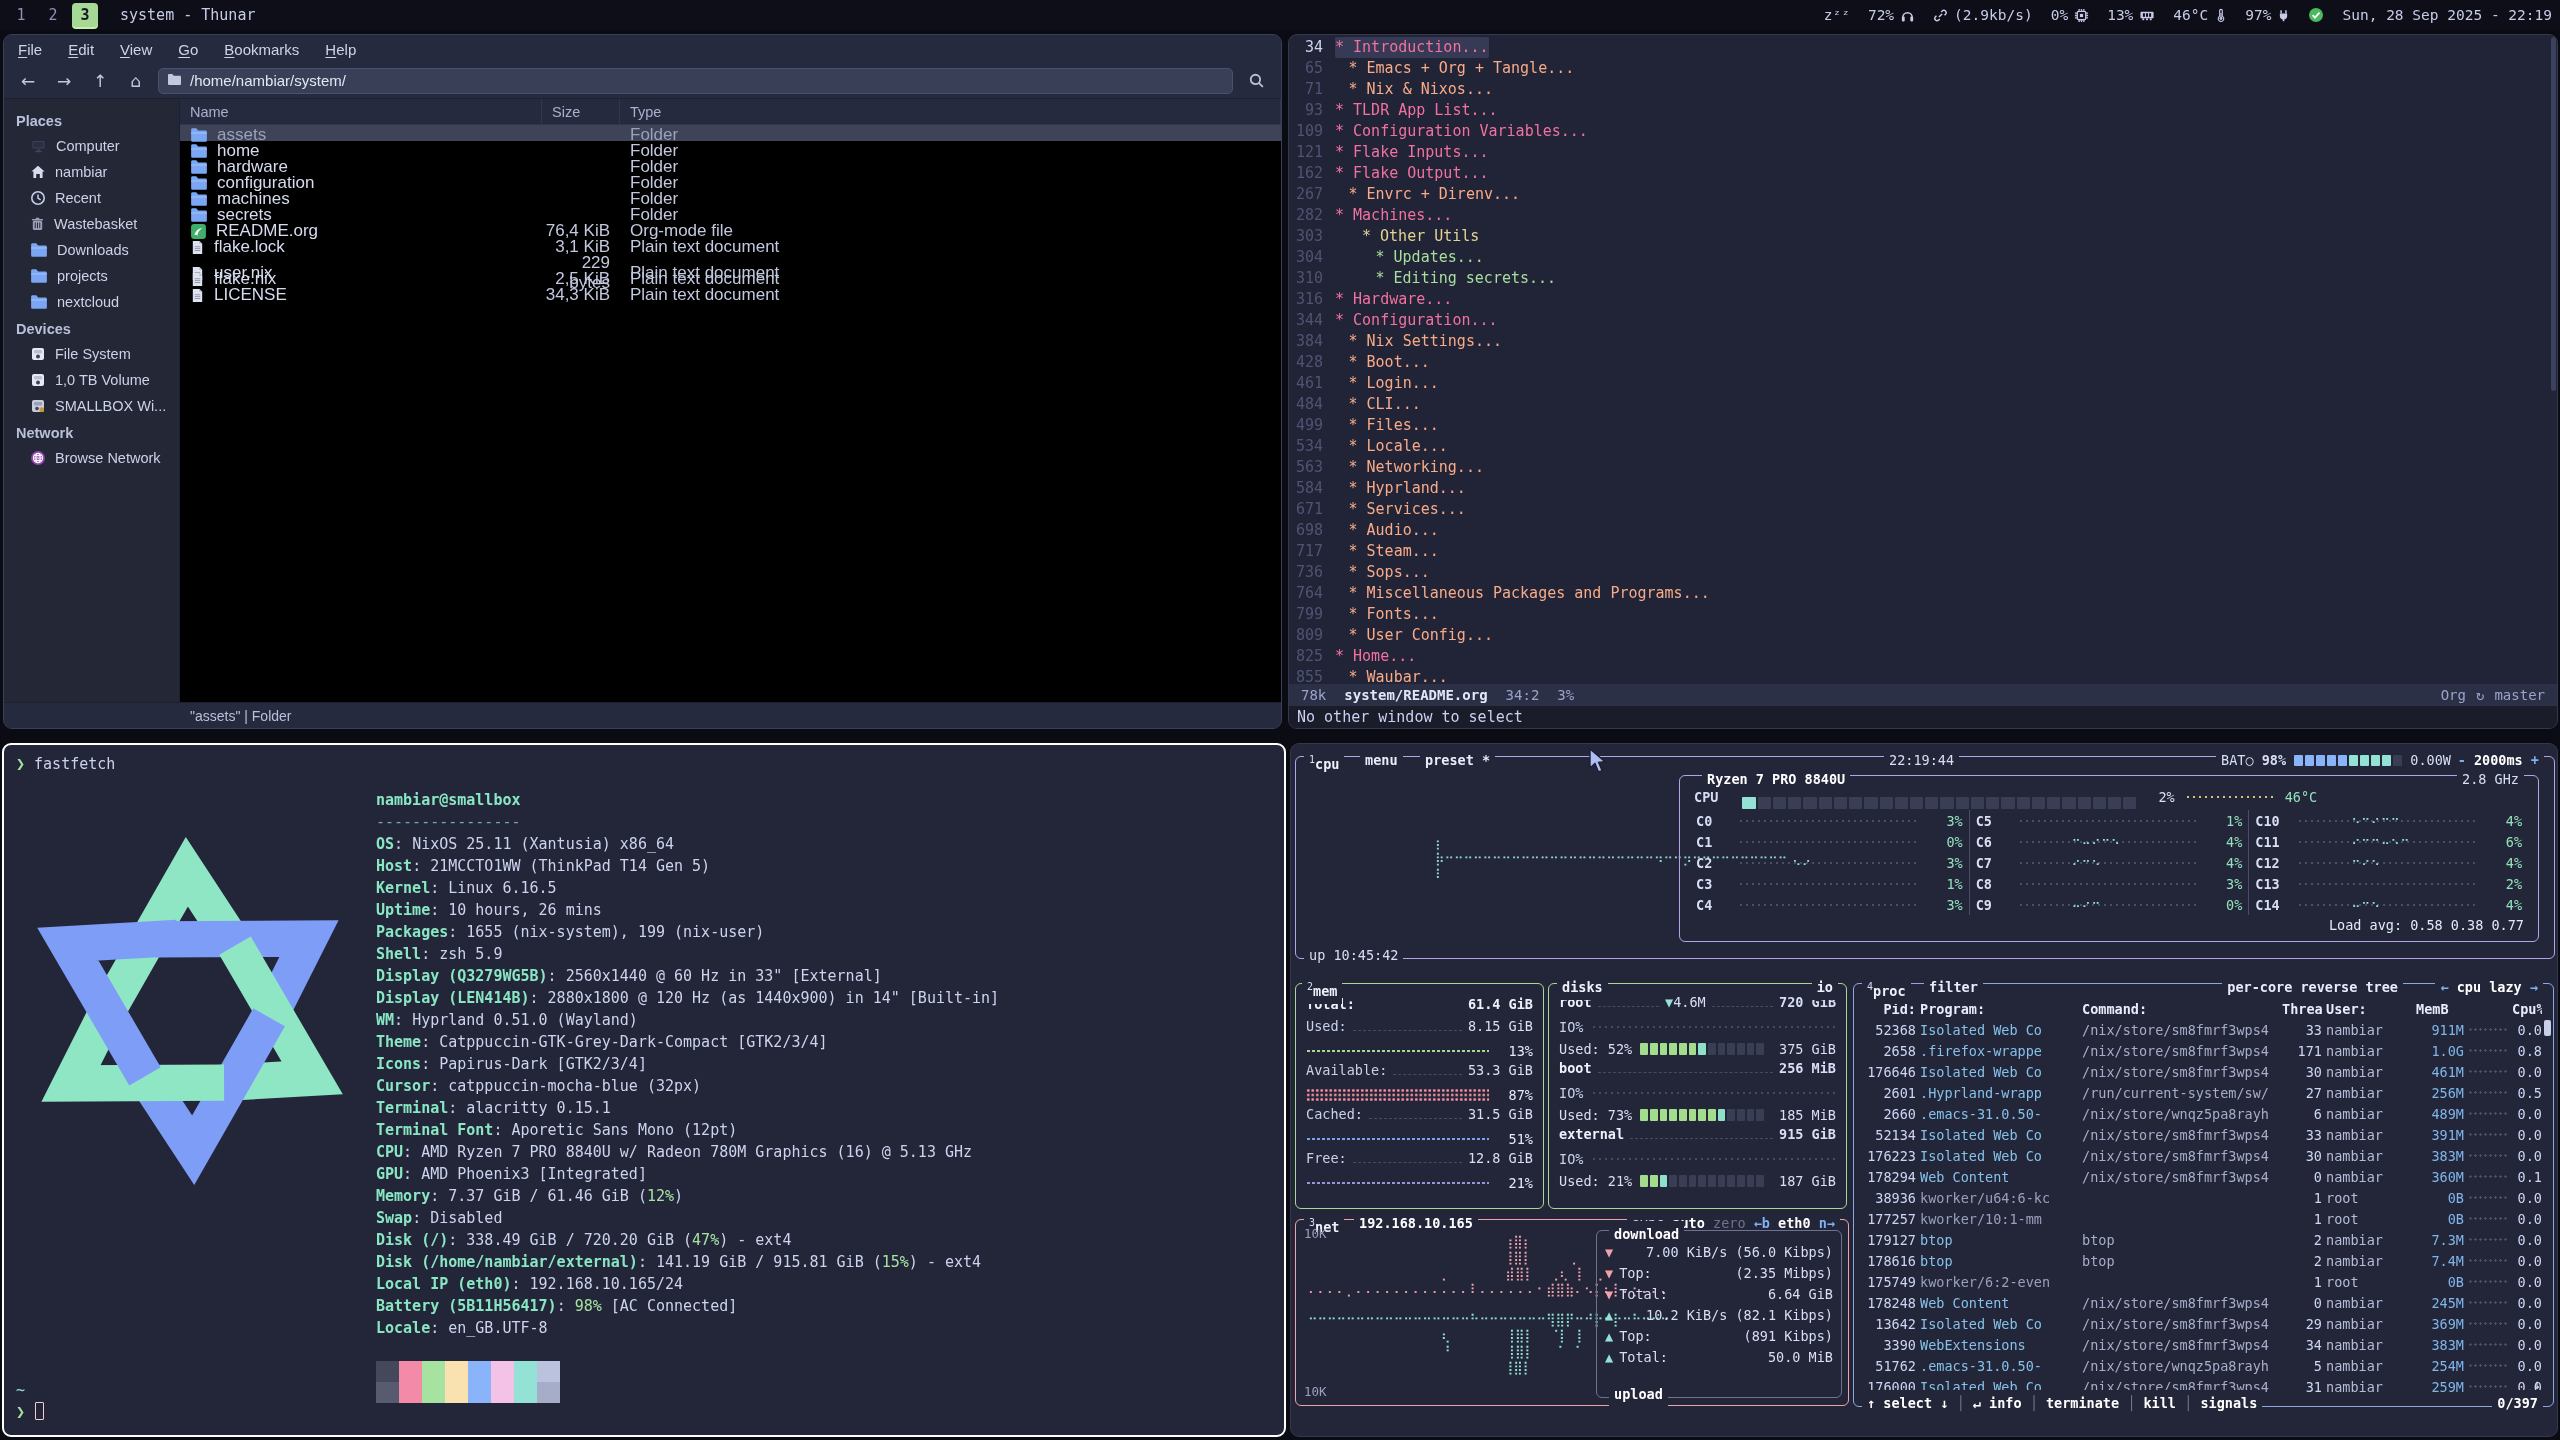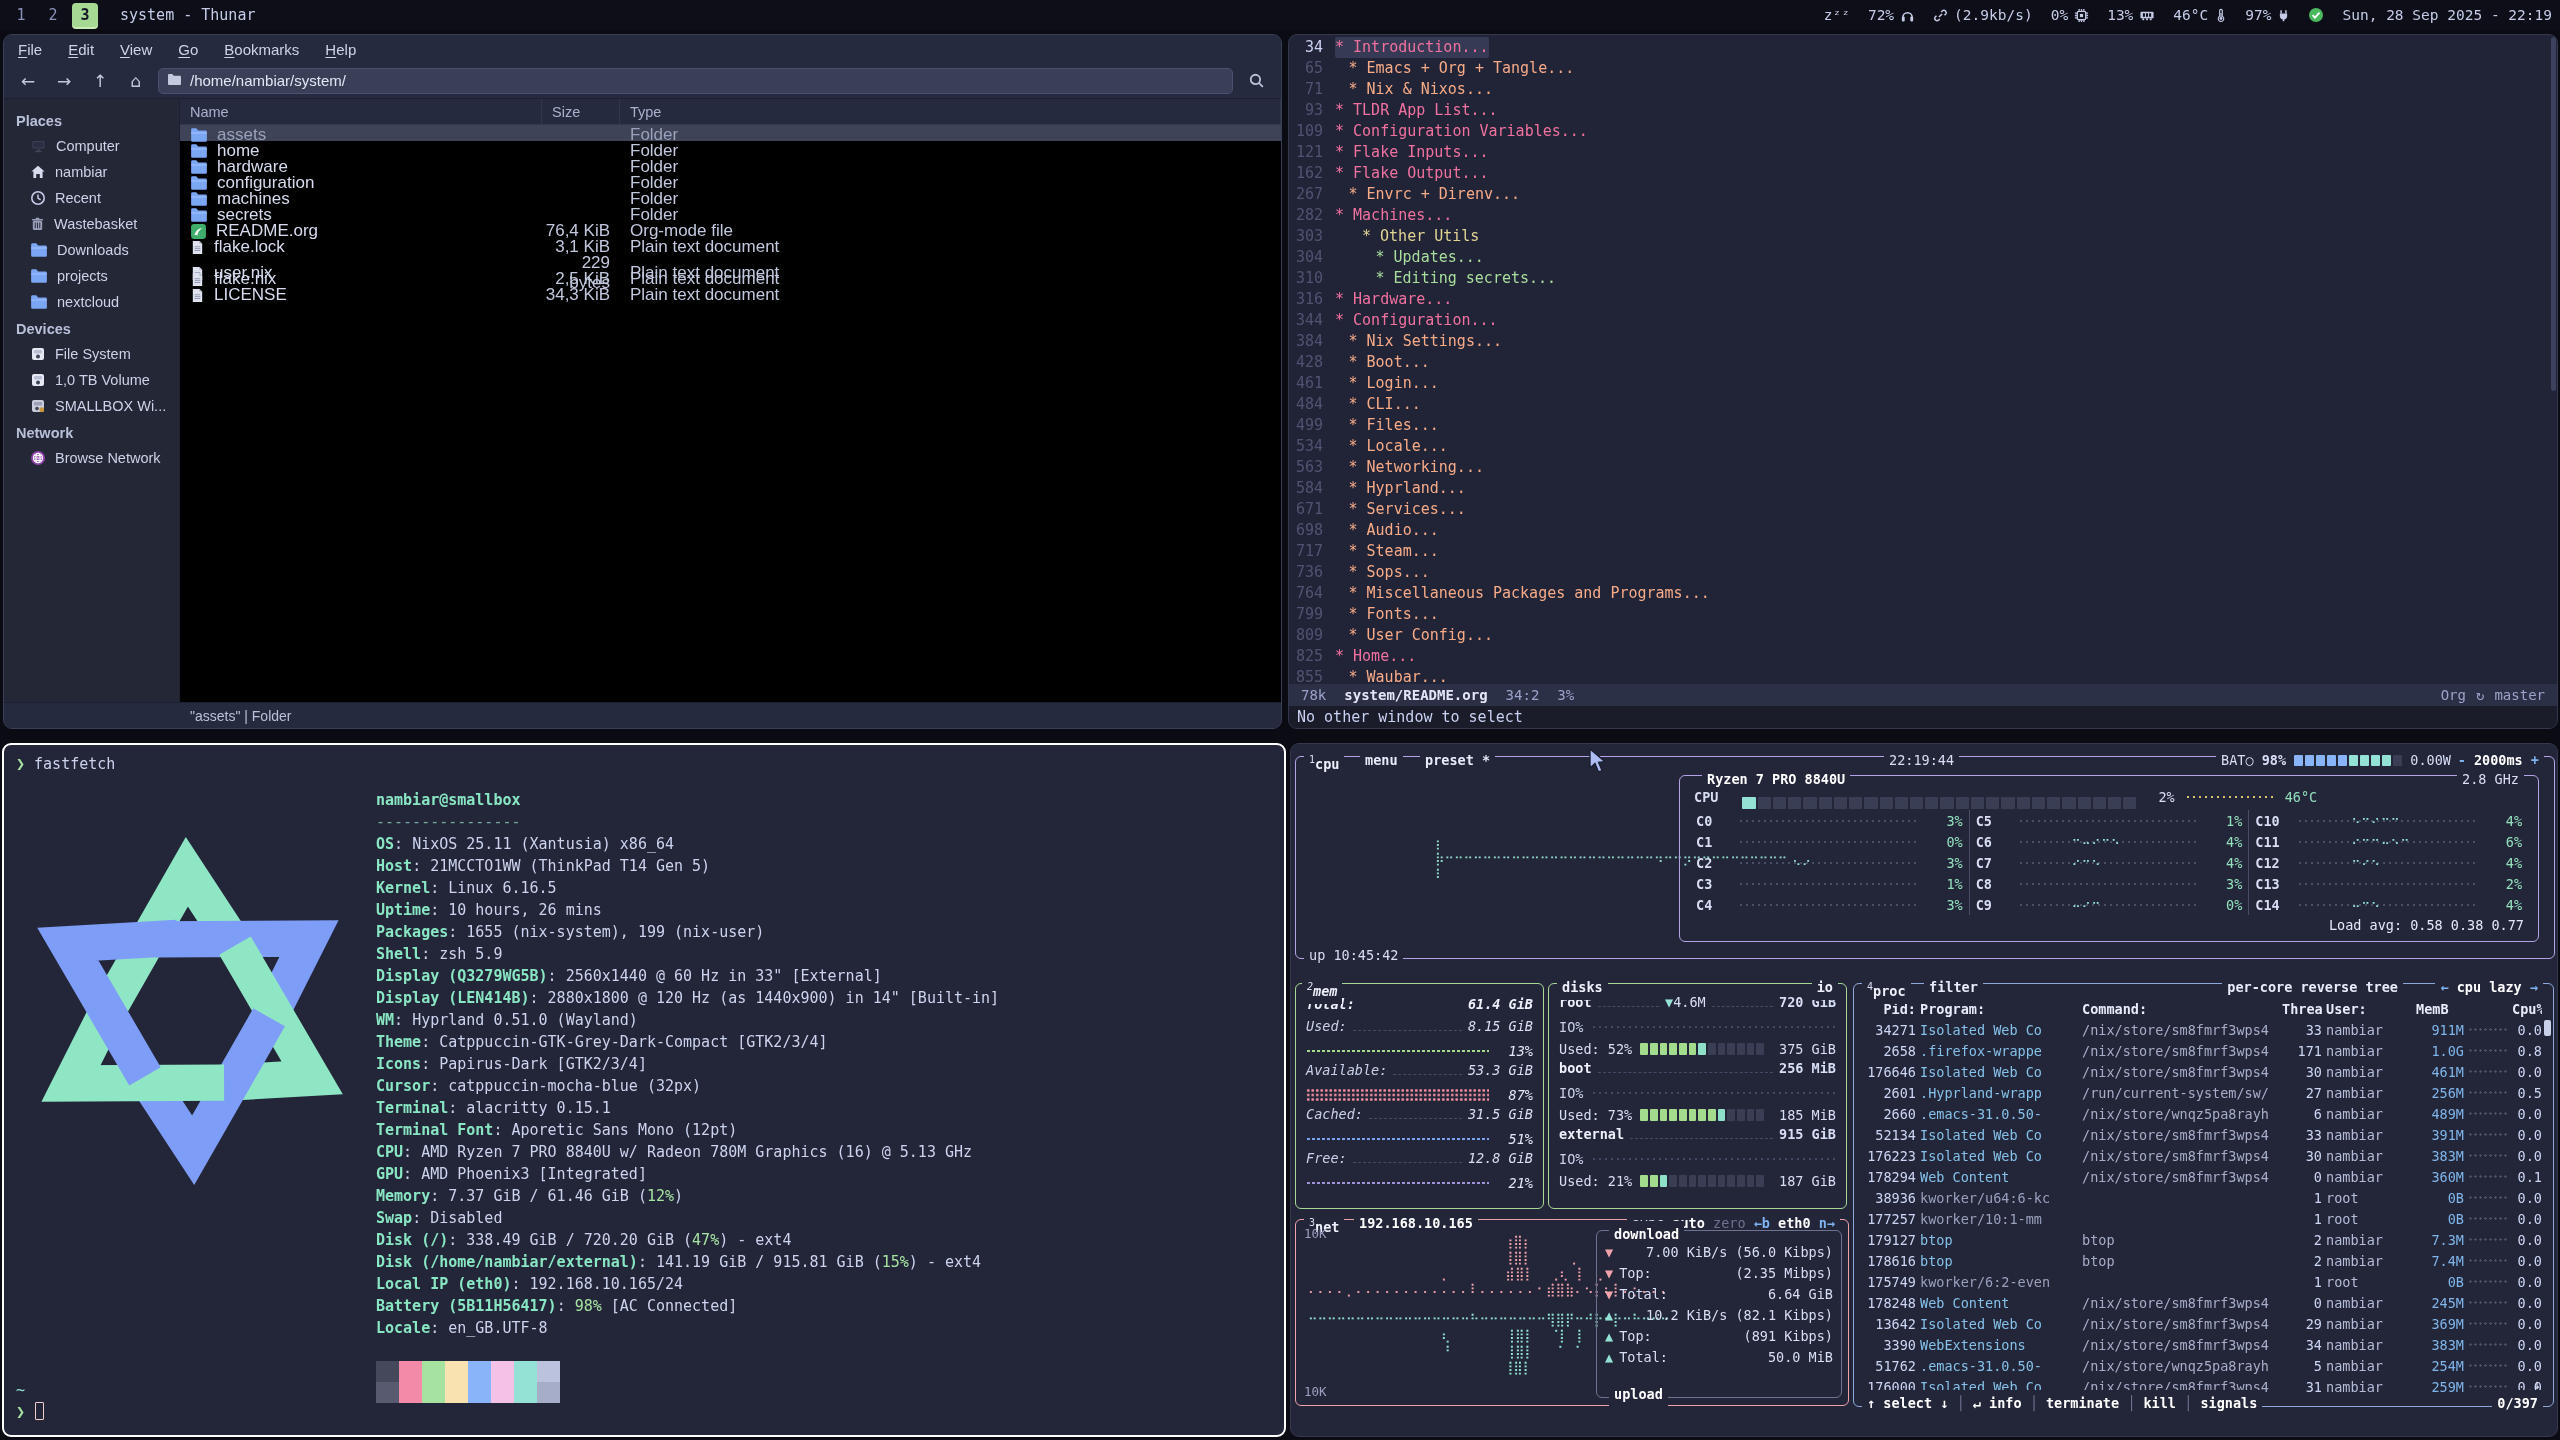--- a/index.html
+++ b/index.html
@@ -122,21 +122,21 @@
     background-size:6px 12px;background-repeat:repeat-x;background-position:0 center;position:relative;}
   .spark{position:absolute;left:30%;top:-2px;color:var(--teal);font-size:12px;letter-spacing:1px;}
   #cores{display:flex;padding:4px 10px 0 10px;}
   .corecol{flex:1;padding:0 6px;}
   .corecol + .corecol{border-left:1px solid #494e68;}
   .core{display:flex;align-items:center;gap:8px;height:21px;}
   .core .cl{width:34px;font-weight:bold;}
   .core .cg{flex:1;}
   .core .cp{width:36px;text-align:right;color:#93e0bd;}
   .loadavg{position:absolute;right:14px;bottom:8px;color:#e4e9f8;}
-  #mem-box{left:4px;top:239px;width:249px;height:226px;border-color:#a8d895;padding:12px 10px 0 10px;font-style:italic;}
+  #mem-box{left:4px;top:239px;width:249px;height:226px;border-color:#a8d895;padding:12px 10px 0 10px;}
   .mrow{display:flex;align-items:baseline;height:22px;}
   .mrow .flexline{flex:1;border-bottom:1px dashed #454a66;margin:0 6px 5px 6px;}
   .mrow b{color:#eef1fb;}
   .meterrow{display:flex;align-items:center;height:22px;gap:6px;}
   .meterrow .bar{flex:1;height:8px;background-image:radial-gradient(circle,var(--c) 1.2px,transparent 1.4px);
     background-size:5px 8px;background-repeat:repeat-x;background-position:0 center;}
   .meterrow .bar.dense{height:14px;background-size:4.5px 4.5px;background-repeat:repeat;}
   .meterrow .mp{width:38px;text-align:right;color:#e4e9f8;}
   #disks-box{left:257px;top:239px;width:299px;height:226px;border-color:#a8d895;padding:10px 10px 0 10px;}
   .drow{display:flex;align-items:baseline;height:22px;gap:6px;}
@@ -975,21 +975,21 @@
           <div class="pcell ">Program:</div>
           <div class="pcell ">Command:</div>
           <div class="pcell r">Threads:</div>
           <div class="pcell ">User:</div>
           <div class="pcell ">MemB</div>
           <div></div>
           <div class="pcell ">Cpu% ↑</div>
         </div>
       <div id="procrows">
           <div class="pgrid">
-            <div class="pcell r c-pid">34271</div>
+            <div class="pcell r c-pid">52368</div>
             <div class="pcell c-prog">Isolated Web Co</div>
             <div class="pcell c-cmd">/nix/store/sm8fmrf3wps4</div>
             <div class="pcell r c-thr">33</div>
             <div class="pcell c-usr">nambiar</div>
             <div class="pcell r c-mem">911M</div>
             <div class="c-dots"></div>
             <div class="pcell r c-cpu">0.0</div>
           </div>
           <div class="pgrid">
             <div class="pcell r c-pid">2658</div>

